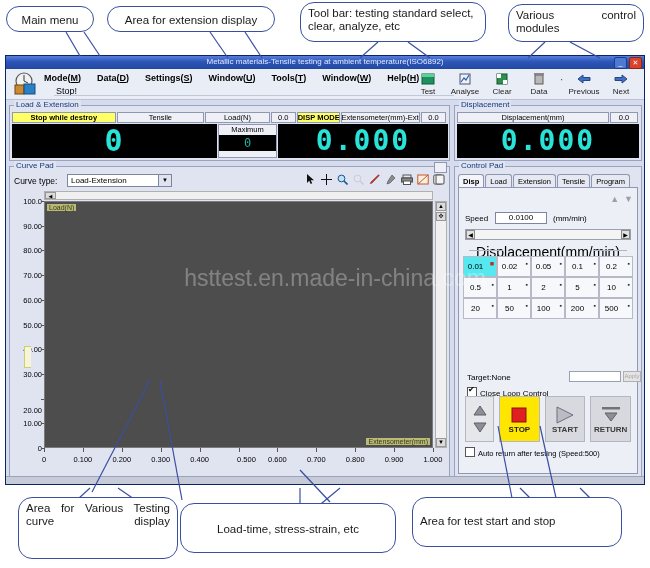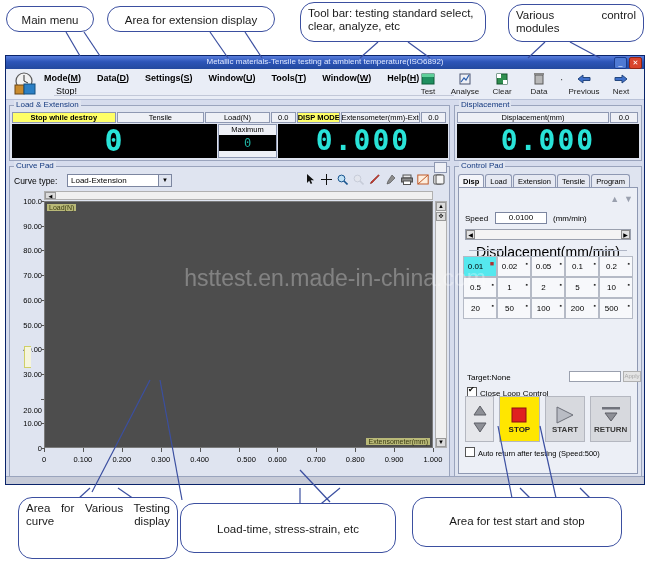--- a/index.html
+++ b/index.html
@@ -573,21 +573,21 @@
   <line x1="520" y1="68" x2="540" y2="88"></line>
   <line x1="580" y1="68" x2="600" y2="88"></line>
 </svg>
 
 <div class="callout just" style="left:18px;top:497px;width:160px;height:62px;">
   <span>Area for Various Testing curve display</span>
 </div>
 <div class="callout" style="left:180px;top:503px;width:216px;height:50px;line-height:42px;text-align:center;">
   <span>Load-time, stress-strain, etc</span>
 </div>
-<div class="callout" style="left:412px;top:497px;width:210px;height:50px;line-height:38px;text-align:center;">
+<div class="callout" style="left:412px;top:497px;width:210px;height:50px;line-height:38px;text-align:left;">
   <span>Area for test start and stop</span>
 </div>
 
 <svg class="leader" style="left:0;top:350px;width:650px;height:160px;">
   <line x1="150" y1="30" x2="92" y2="142"></line>
   <line x1="160" y1="30" x2="182" y2="150"></line>
   <line x1="300" y1="120" x2="330" y2="152"></line>
   <line x1="498" y1="76" x2="512" y2="148"></line>
   <line x1="540" y1="76" x2="556" y2="148"></line>
 </svg>

